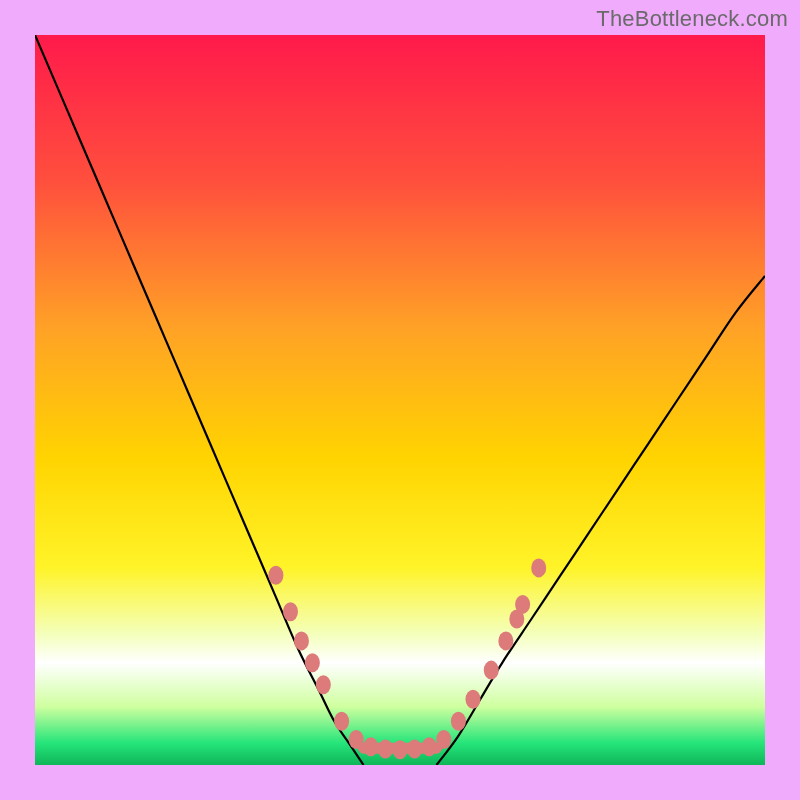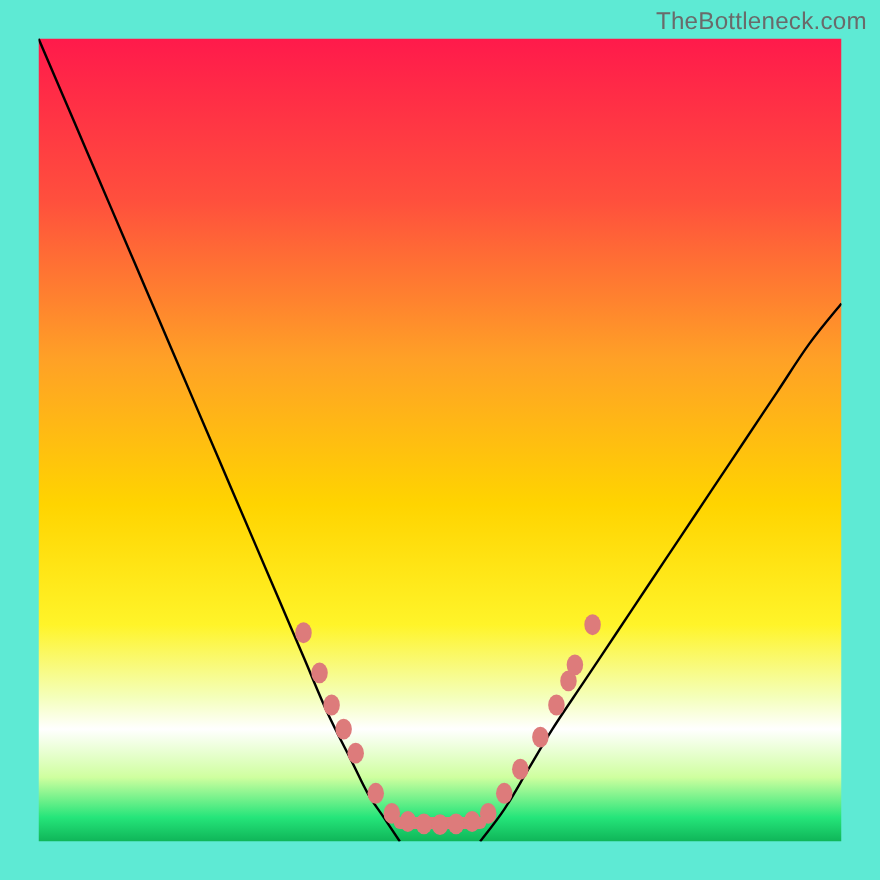--- a/index.html
+++ b/index.html
@@ -10,21 +10,21 @@
     background: #000;
     overflow: hidden;
     font-family: Arial, Helvetica, sans-serif;
   }
   .frame {
     position: absolute;
     left: 0;
     top: 0;
     width: 800px;
     height: 800px;
-    background: #5eead4;
+    background: #f0abfc;
   }
   .plot-area {
     position: absolute;
     left: 35px;
     top: 35px;
     width: 730px;
     height: 730px;
   }
   .plot-area svg {
     display: block;

